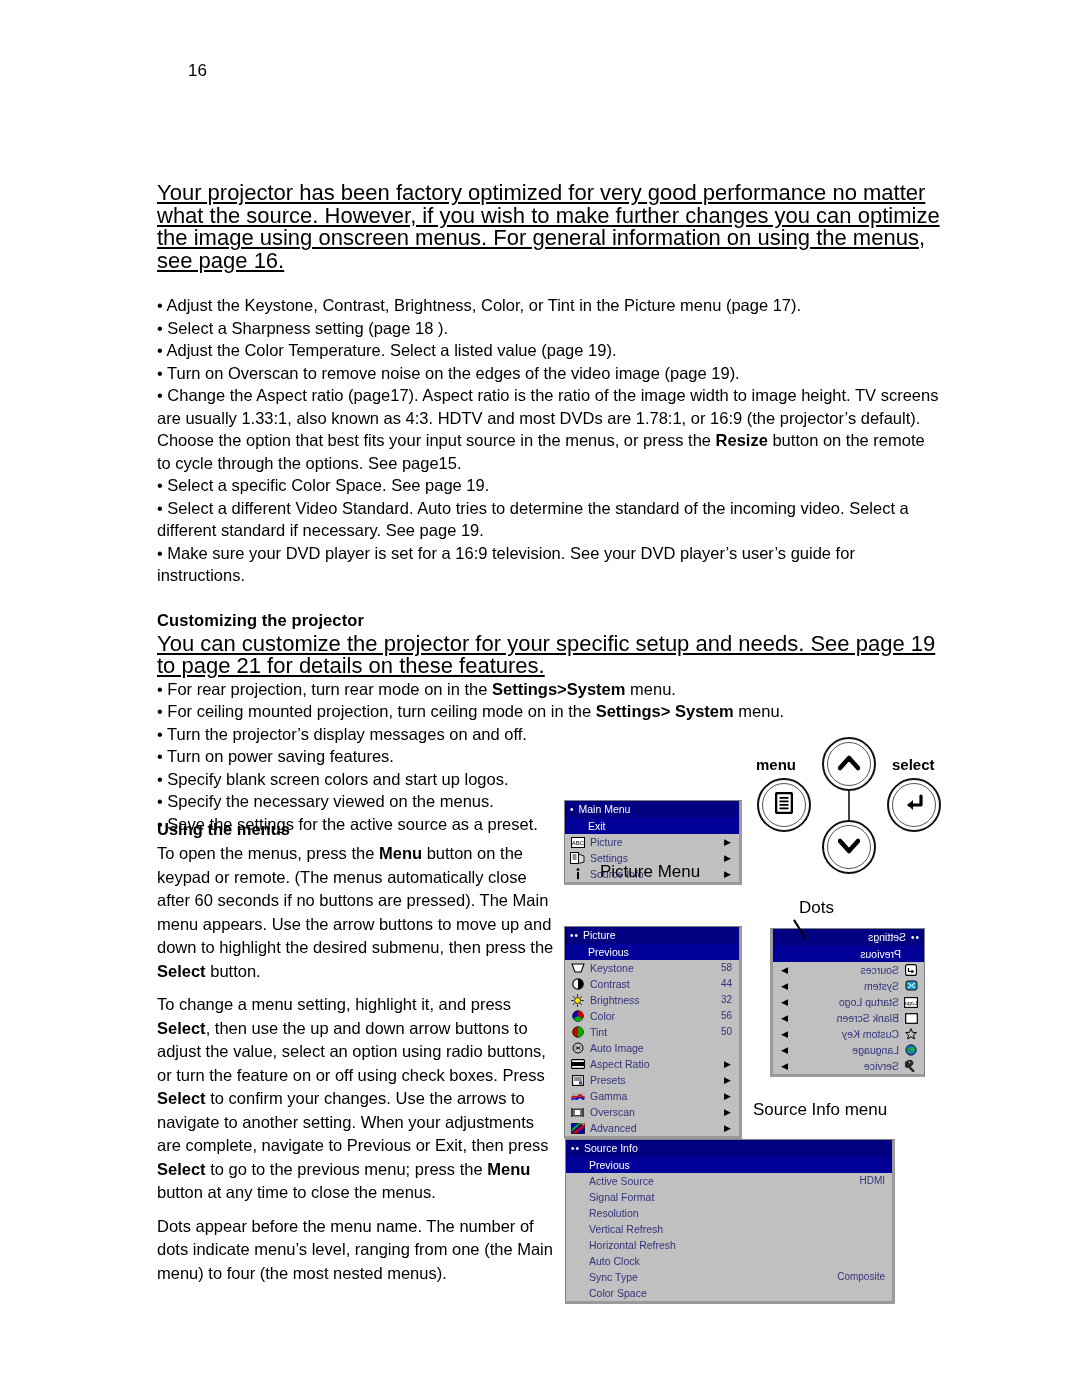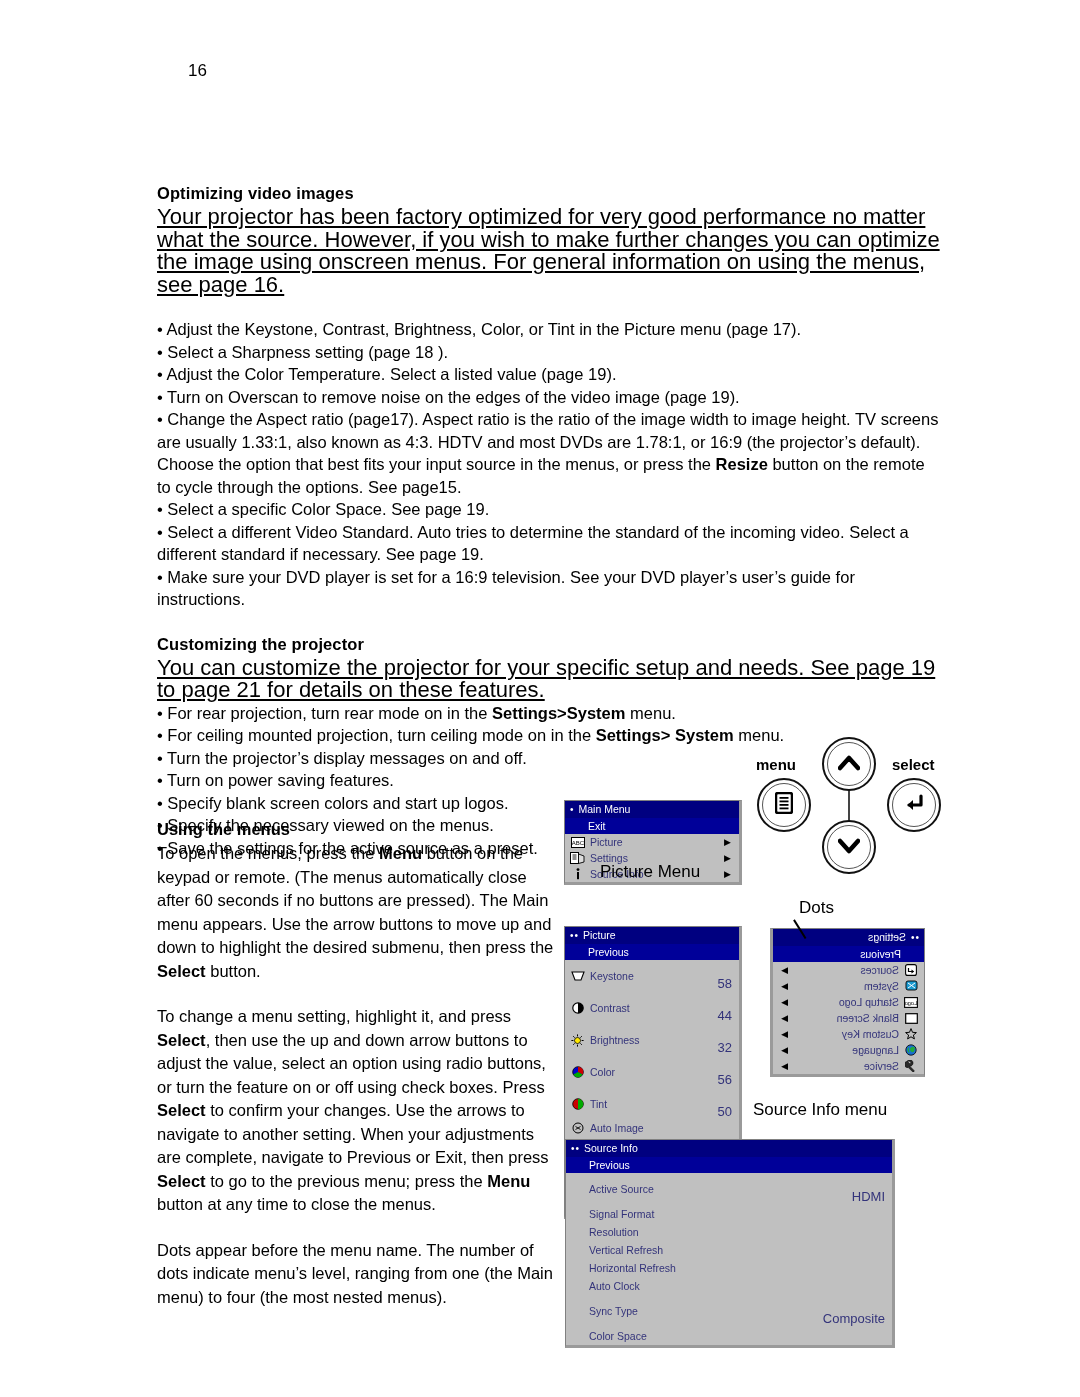--- a/index.html
+++ b/index.html
@@ -61,21 +61,21 @@
     position: absolute;
     left: 157px;
     top: 818px;
     width: 400px;
   }
   .left-col p {
     font-size: 16.5px;
     line-height: 23.5px;
     margin: 0;
   }
-  .left-col p.gap { margin-top: 22px; }
+  .left-col p.gap { margin-top: 10px; }
   .left-col h2 {
     font-size: 16.5px;
     font-weight: bold;
     margin: 0 0 1px 0;
     line-height: 23px;
   }
 
   
   .keypad {
     position: absolute;
@@ -162,21 +162,21 @@
     min-width: 15px;
     height: 13px;
     margin-right: 5px;
     display: inline-flex;
     align-items: center;
     justify-content: center;
     font-size: 11px;
     line-height: 1;
   }
   .osd-label { flex: 1 1 auto; white-space: nowrap; }
-  .osd-value { margin-left: auto; font-size: 13px; padding-right: 3px; margin-top: 16px; }
+  .osd-value { margin-left: auto; font-size: 10px; padding-right: 3px; }
   .osd-arrow { margin-left: auto; font-size: 9px; color: #000; padding-right: 4px; }
 
   
   .osd-row.indent { padding-left: 23px; }
 
   
   #main-menu { left: 564px; top: 800px; width: 178px; }
 
   
   #picture-menu { left: 564px; top: 926px; width: 178px; }
@@ -215,21 +215,20 @@
 
   .osd-ico svg { display: block; }
 </style>
 </head>
 <body>
 
 <div class="page-number">16</div>
 
 <div class="content">
 
-  <h2 class="section-heading">Optimizing video images</h2>
   <p class="body-text">Your projector has been factory optimized for very good performance no matter what the source. However, if you wish to make further changes you can optimize the image using onscreen menus. For general information on using the menus, see page 16.</p>
 
   <div class="spacer-22"></div>
 
   <ul class="bullet-list">
     <li>• Adjust the Keystone, Contrast, Brightness, Color, or Tint in the Picture menu (page 17).</li>
     <li>• Select a Sharpness setting (page 18 ).</li>
     <li>• Adjust the Color Temperature. Select a listed value (page 19).</li>
     <li>• Turn on Overscan to remove noise on the edges of the video image (page 19).</li>
     <li><span>• Change the Aspect ratio (page17). Aspect ratio is the ratio of the image width to image height. TV screens are usually 1.33:1, also known as 4:3. HDTV and most DVDs are 1.78:1, or 16:9 (the projector’s default). Choose the option that best fits your input source in the menus, or press the </span><b>Resize</b><span> button on the remote to cycle through the options. See page15.</span></li>

